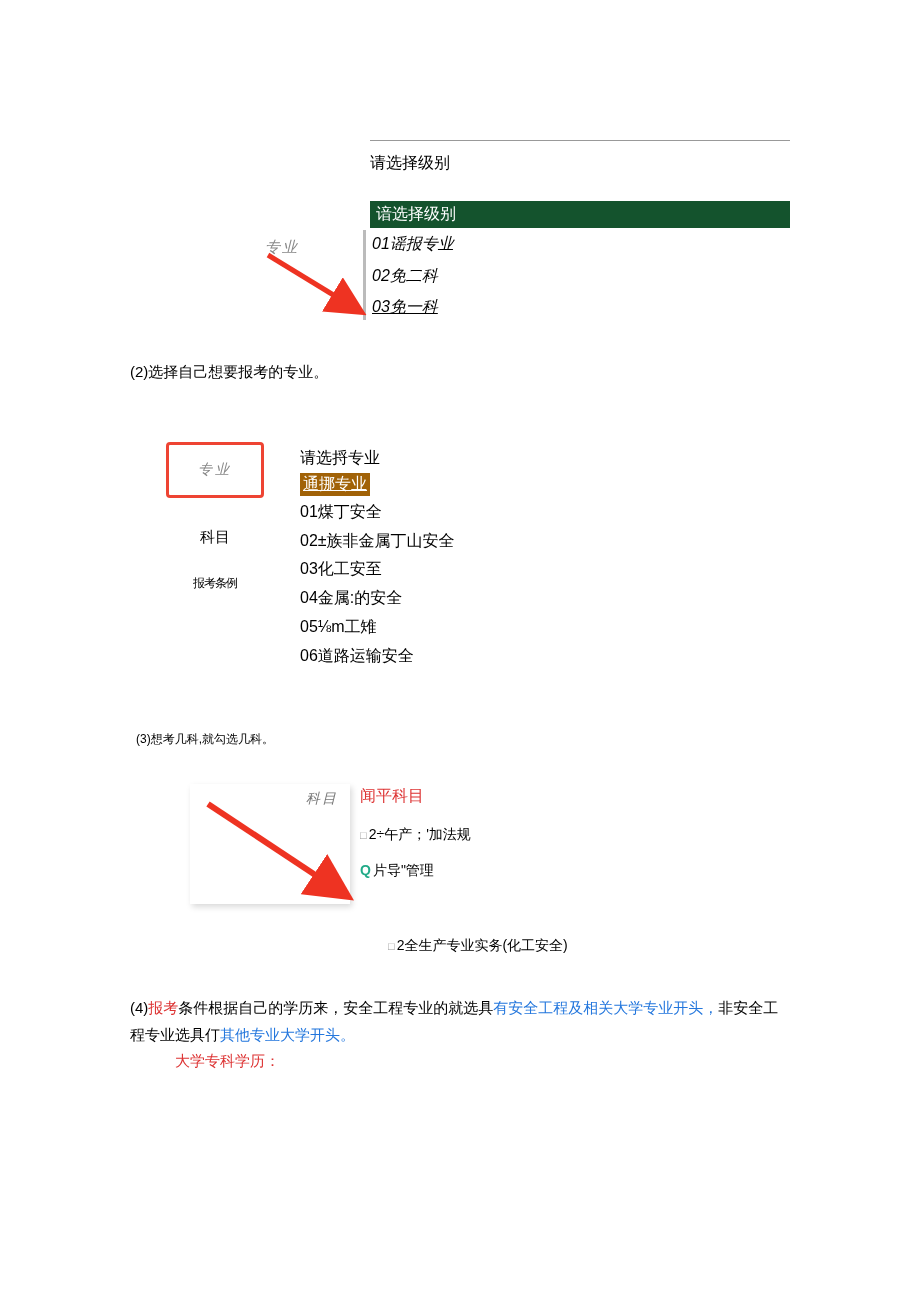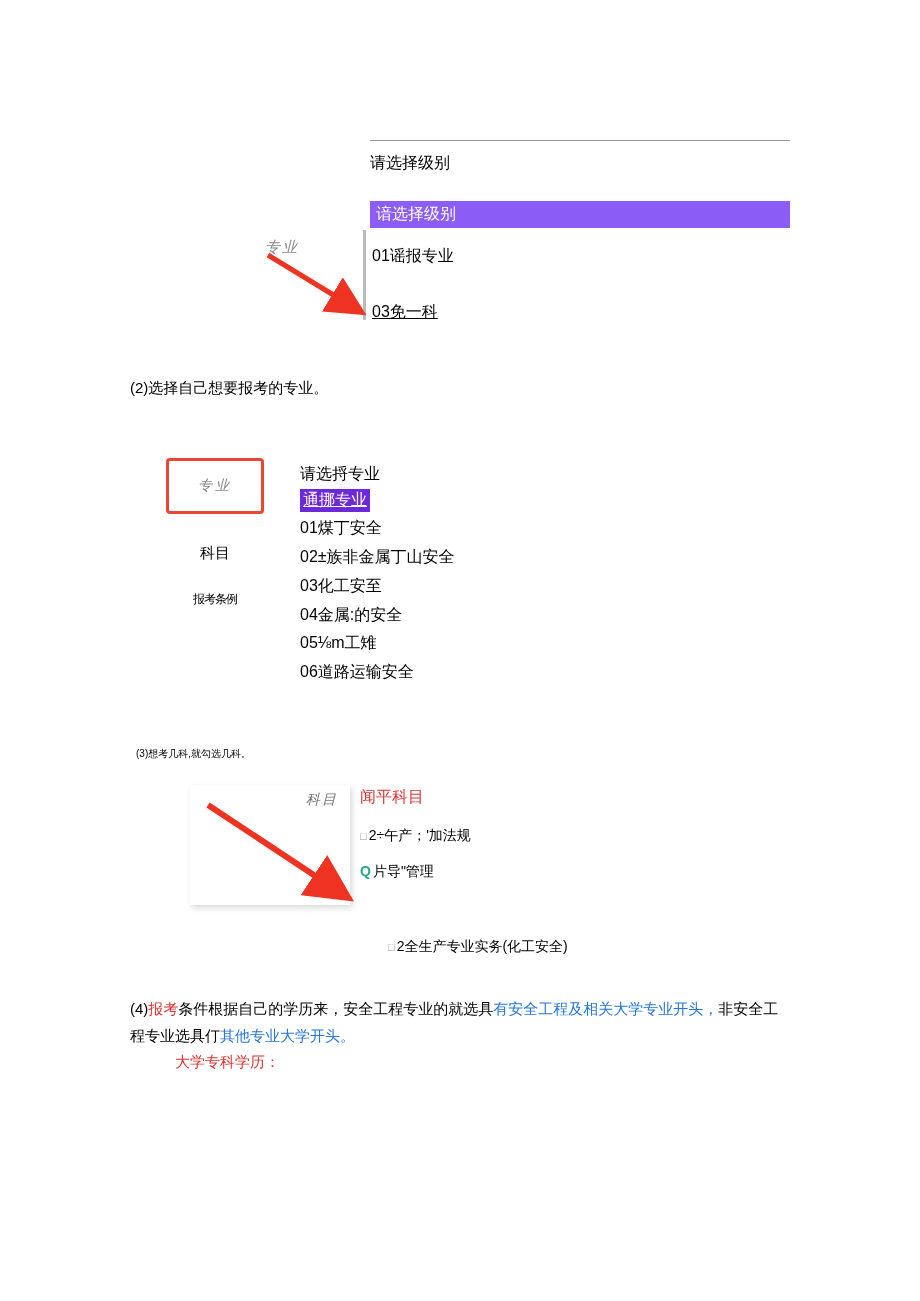--- a/index.html
+++ b/index.html
@@ -26,29 +26,30 @@
 
     .dropdown1 {
       margin-left: 240px;
       position: relative;
     }
     .dropdown1-label {
       padding: 4px 0;
       margin-bottom: 23px;
     }
     .dropdown1-selected {
-      background: #8b5cf6;
+      background: #14532d;
       color: #fff;
       padding: 3px 6px;
       width: 100%;
       margin-bottom: 0;
     }
     .dropdown1-options .opt {
-      padding: 15px 2px;
+      padding: 3px 2px;
       line-height: 1.6;
+      font-style: italic;
     }
     .dropdown1-options .opt.underline {
       text-decoration: underline;
     }
 
     .arrow-box1 {
       position: absolute;
       left: 120px;
       top: 90px;
       width: 120px;
@@ -115,32 +116,32 @@
       font-size: 12px;
       letter-spacing: -1px;
     }
     .section2-right {
       padding-top: 6px;
     }
     .sel-zhuanye {
       margin-bottom: 4px;
     }
     .opt-selected2 {
-      background: #6d28d9;
+      background: #a16207;
       color: #fff;
       display: inline-block;
       padding: 1px 3px;
       margin-bottom: 2px;
       text-decoration: underline;
     }
     .opt2 { line-height: 1.8; }
 
     .para3 {
-      margin: 20px 0 24px 6px;
-      font-size: 10px;
+      margin: 20px 0 36px 6px;
+      font-size: 12px;
     }
 
     .section3 {
       position: relative;
       margin-bottom: 50px;
       height: 160px;
     }
     .kemu-box {
       position: absolute;
       left: 60px;
@@ -203,20 +204,21 @@
 </head>
 <body>
 
 <div class="section1">
   <hr class="hr-line">
   <div class="dropdown1">
     <div class="dropdown1-label">请选择级别</div>
     <div class="dropdown1-selected">谙选择级别</div>
     <div class="dropdown1-options">
       <div class="opt">01谣报专业</div>
+      <div class="opt">02免二科</div>
       <div class="opt underline">03免一科</div>
     </div>
   </div>
 
   <div class="arrow-box1">
     <span class="zhuanye-gray">专业</span>
     <div class="vline1"></div>
     <svg class="arrow-svg1" width="120" height="90">
       <defs>
         <marker id="ah1" markerWidth="8" markerHeight="8" refX="6" refY="4" orient="auto">

